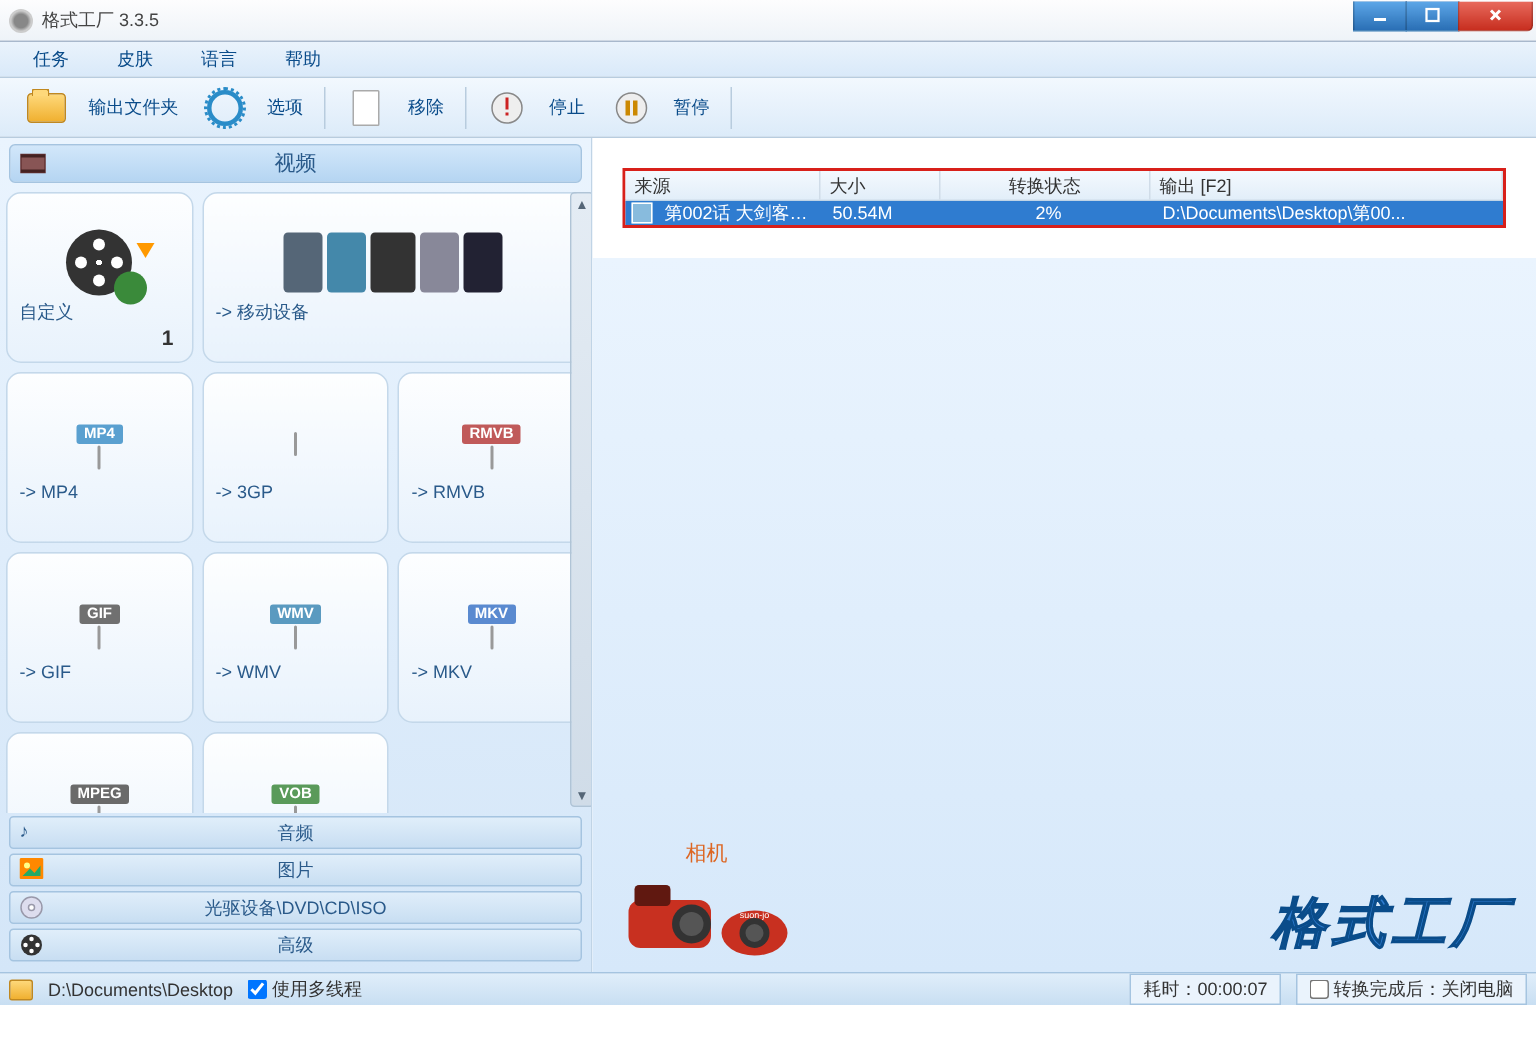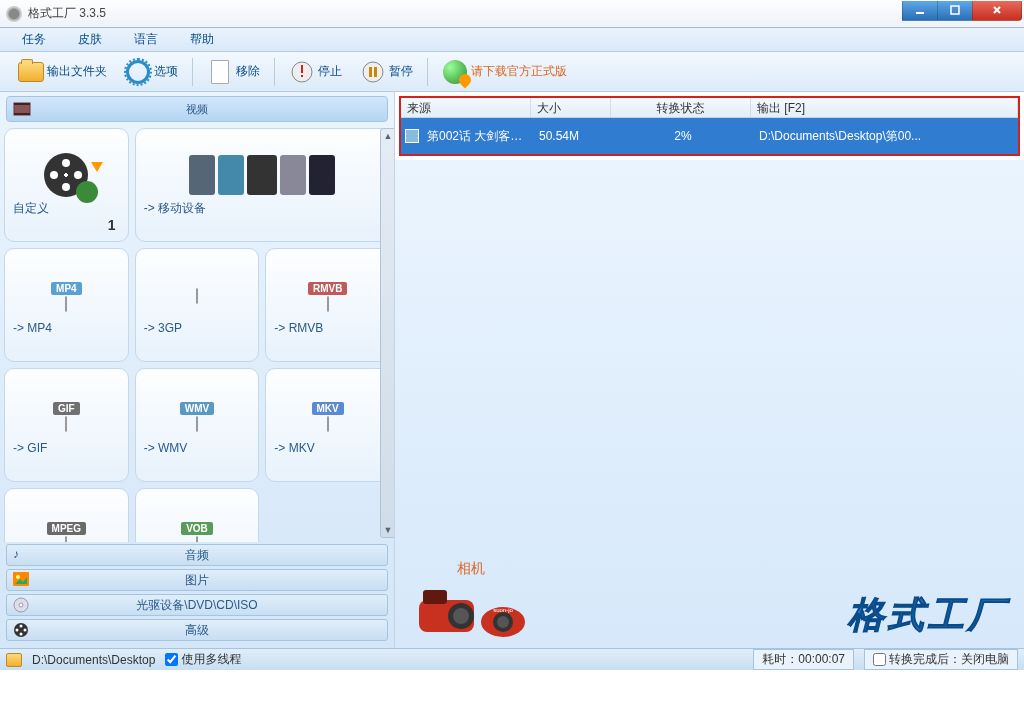--- a/index.html
+++ b/index.html
@@ -14,48 +14,48 @@
 .winbtn.min, .winbtn.max { background: linear-gradient(#5da7e8, #2a6fb5); }
 .winbtn.close { background: linear-gradient(#e86a5d, #c72e1f); width: 50px; border-bottom-right-radius:4px;}
 .winbtn svg { width: 12px; height: 12px; }
 
 
 .menubar { height: 24px; background: linear-gradient(#eaf3fc, #d9e9f9); border-bottom: 1px solid #b8ccde; display: flex; align-items: center; padding-left: 14px; gap: 16px; }
 .menuitem { color: #0a4c8a; padding: 3px 8px; cursor: default; }
 
 
 .toolbar { height: 40px; background: linear-gradient(#f2f8fe, #dcebf9); border-bottom: 1px solid #b8ccde; display: flex; align-items: center; padding-left: 10px; gap: 2px; }
-.tbtn { display: flex; align-items: center; gap: 3px; padding: 4px 8px; color: #0a4c8a; cursor: default; }
+.tbtn { display: flex; align-items: center; gap: 15px; padding: 4px 8px; color: #0a4c8a; cursor: default; }
 .tbtn .ticon { width: 26px; height: 26px; display:flex; align-items:center; justify-content:center;}
 .tsep { width: 1px; height: 28px; background: #b8ccde; margin: 0 4px; }
 .tlink { color: #d62; }
 
 
 .main { display: flex; height: 556px; background: #fff; }
 .sidepanel { width: 395px; background: linear-gradient(#eaf4fe, #d4e6f8); border-right: 1px solid #c0d4e6; display: flex; flex-direction: column; }
-.cathead { height: 26px; background: linear-gradient(#d2e7fa, #b5d5f2); border: 1px solid #a5c4e0; border-radius: 4px; margin: 4px 6px 2px; display: flex; align-items: center; justify-content: center; color: #2a5a8a; font-size: 11px; position: relative; }
+.cathead { height: 26px; background: linear-gradient(#d2e7fa, #b5d5f2); border: 1px solid #a5c4e0; border-radius: 4px; margin: 4px 6px 2px; display: flex; align-items: center; justify-content: center; color: #2a5a8a; font-size: 14px; position: relative; }
 .cathead .caticn { position: absolute; left: 6px; width: 18px; height: 18px; }
 .formats { flex: 1; overflow: hidden; padding: 4px; display: grid; grid-template-columns: repeat(3, 1fr); gap: 6px; align-content: start; position: relative;}
 .fmt { background: linear-gradient(#fdfeff, #e8f2fc); border: 1px solid #c4d8ea; border-radius: 10px; height: 114px; display: flex; flex-direction: column; align-items: center; justify-content: center; gap: 4px; position: relative; }
 .fmt.wide { grid-column: span 2; }
 .fmt .ficn { width: 52px; height: 42px; display:flex; align-items:center; justify-content:center; }
 .fmt .flabel { color: #2a5a8a; font-size: 12px; align-self: flex-start; padding-left: 8px; }
 .fmt .num { position: absolute; right: 12px; bottom: 8px; font-size: 14px; font-weight: bold; color: #333; }
 .catbtns { padding: 2px 6px 4px; }
 .catbtn { height: 22px; background: linear-gradient(#e0eefa, #c8def2); border: 1px solid #a5c4e0; border-radius: 3px; margin-bottom: 3px; display: flex; align-items: center; justify-content: center; color: #2a5a8a; position: relative; }
 .catbtn .cbicn { position: absolute; left: 6px; width: 16px; height: 16px; }
 .side-scroll { position:absolute; right:-2px; top:4px; bottom:4px; width:16px; background:linear-gradient(#e4ecf4,#d0dce8); border:1px solid #b0c4d6; border-radius:3px; display:flex; flex-direction:column; justify-content:space-between; align-items:center; padding:2px 0;}
 .side-scroll .arr{font-size:9px;color:#567;}
 
 
 .listpanel { flex: 1; display: flex; flex-direction: column; background: #fff; }
-.highlight-box { border: 2px solid #d8201a; margin: 4px; }
+.highlight-box { border: 2px solid #d8201a; margin: 20px; }
 .listhead { display: flex; background: linear-gradient(#f4f9fe, #e2eef9); border-bottom: 1px solid #c0d4e6; height: 20px; font-size: 12px; color: #333; }
 .listhead > div { padding: 2px 6px; border-right: 1px solid #d0dce8; }
-.listrow { display: flex; height: 36px; background: #2f7cd0; color: #fff; font-size: 12px; align-items: center; }
+.listrow { display: flex; height: 16px; background: #2f7cd0; color: #fff; font-size: 12px; align-items: center; }
 .listrow > div { padding: 1px 6px; white-space: nowrap; overflow: hidden; text-overflow: ellipsis; }
 .listrow .rowicon { width: 14px; height: 14px; background: #8bd; border: 1px solid #fff; margin: 0 2px 0 4px; flex: none; }
 .col-src { width: 130px; } .col-size { width: 80px; } .col-status { width: 140px; text-align:center;} .col-out { flex: 1; }
 
 
 .banner { flex: 1; background: linear-gradient(#eaf4fe, #d6e8fa); display: flex; align-items: flex-end; justify-content: space-between; padding: 0 16px 8px; gap: 16px; }
 .banner .device { display: flex; flex-direction: column; align-items: center; gap: 2px; }
 .banner .devlbl { color: #d62; font-size: 14px; }
 .banner .brand { font-size: 36px; color: #2f7cd0; font-weight: bold; font-style: italic; letter-spacing: 4px; -webkit-text-stroke: 1px #0a4c8a;}
 
@@ -152,26 +152,20 @@
       <span class="ticon">
         <svg width="26" height="26">
           <circle cx="13" cy="13" r="10" fill="#eee" stroke="#888"></circle>
           <rect x="9" y="8" width="3" height="10" fill="#c80"></rect>
           <rect x="14" y="8" width="3" height="10" fill="#c80"></rect>
         </svg>
       </span>
       <span>暂停</span>
     </div>
   <div class="tsep"></div>
-  <div class="tbtn">
-      <span class="ticon">
-        <span class="ic-globe"></span>
-      </span>
-      <span class="tlink">请下载官方正式版</span>
-    </div>
 </div>
 
 <div class="main">
   <div class="sidepanel">
     <div class="cathead">
       <span class="caticn"><svg width="18" height="18">
             <rect x="1" y="3" width="16" height="12" fill="#855" stroke="#633"></rect>
             <rect x="1" y="3" width="16" height="2" fill="#422"></rect>
             <rect x="1" y="13" width="16" height="2" fill="#422"></rect>
           </svg></span>

